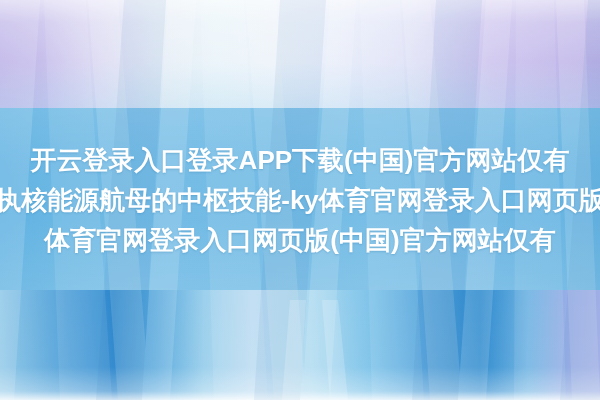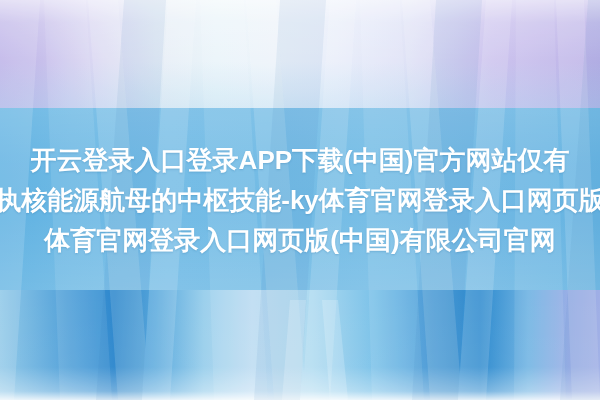--- a/index.html
+++ b/index.html
@@ -198,16 +198,16 @@
       <g fill="#ffffff" opacity="0.22">
         <polygon points="290,300 306,300 300,400 282,400"></polygon>
         <polygon points="322,300 338,300 348,400 330,400"></polygon>
       </g>
     </svg>
   </div>
 
   <div class="headline">
     <div class="hl-line">开云登录入口登录APP下载(中国)官方网站仅有</div>
     <div class="hl-line wide">执核能源航母的中枢技能-ky体育官网登录入口网页版</div>
-    <div class="hl-line">体育官网登录入口网页版(中国)有限公司官网</div>
+    <div class="hl-line">体育官网登录入口网页版(中国)官方网站仅有</div>
   </div>
 
 </div>
 
 </body></html>

